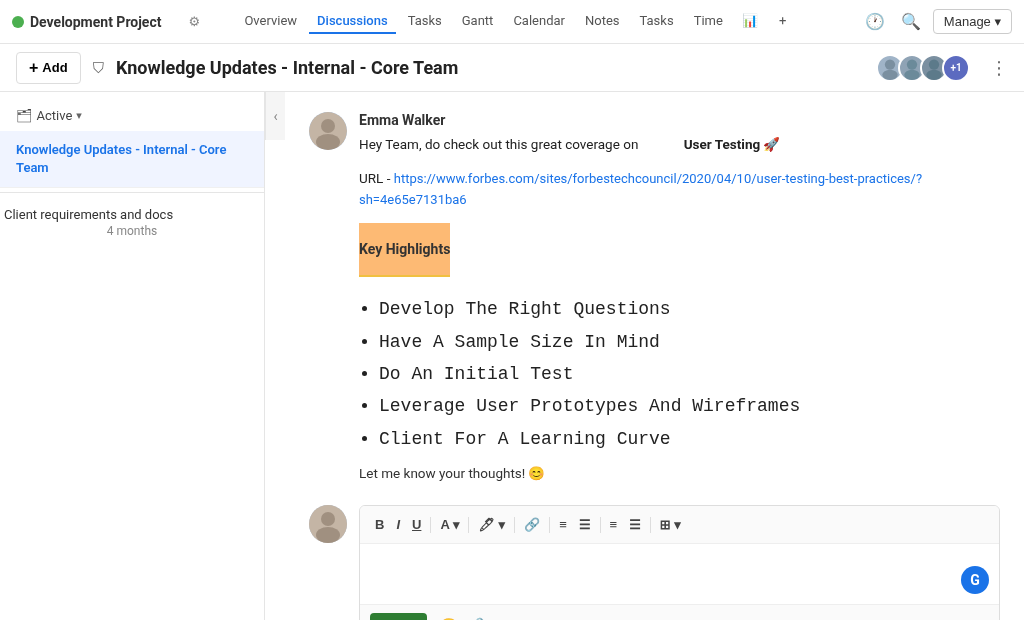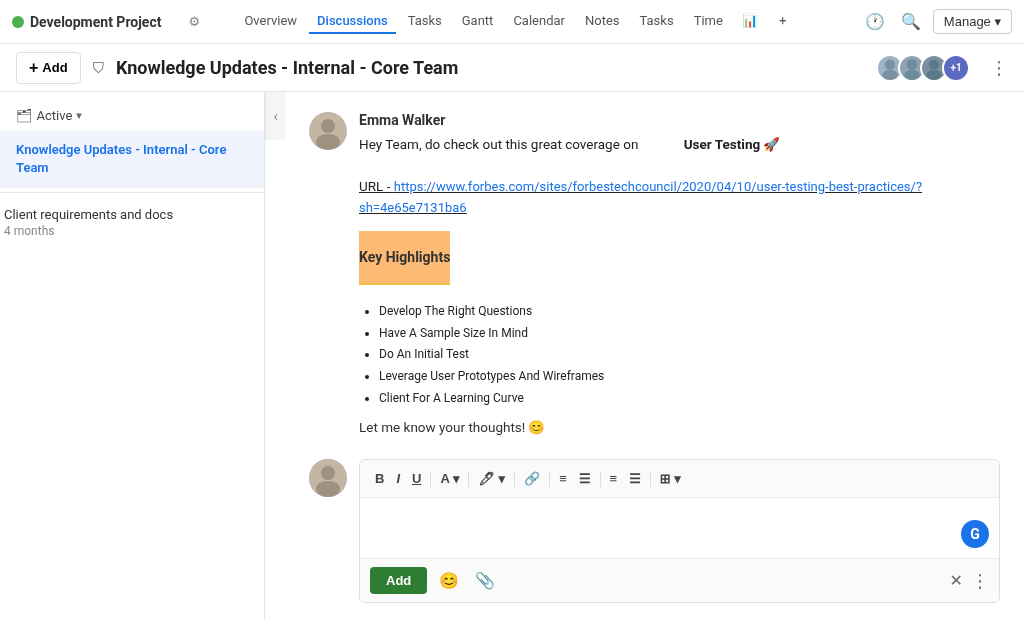--- a/index.html
+++ b/index.html
@@ -37,38 +37,38 @@
 
     
     .sidebar { width: 265px; border-right: 1px solid #e5e5e5; padding: 12px 0; flex-shrink: 0; overflow-y: auto; }
     .sidebar-active { display: flex; align-items: center; gap: 4px; padding: 4px 16px 8px; font-size: 13px; color: #444; cursor: pointer; }
     .chevron-icon { font-size: 11px; color: #666; }
     .sidebar-item { padding: 10px 16px; cursor: pointer; border-bottom: 1px solid #f0f0f0; }
     .sidebar-item.active-item { background: #f0f4ff; }
     .sidebar-item-title { font-size: 13px; font-weight: 600; color: #1a73e8; line-height: 1.4; }
     .sidebar-item2 { padding: 10px 4px; cursor: pointer; }
     .sidebar-item2-title { font-size: 13px; color: #333; }
-    .sidebar-item2-sub { font-size: 12px; color: #888; margin-top: 2px; }
+    .sidebar-item2-sub { font-size: 12px; color: #888; margin-top: 2px; text-align: center; }
     .sidebar-divider { height: 1px; background: #e5e5e5; margin: 4px 0; }
     .collapse-btn { width: 20px; height: 48px; display: flex; align-items: center; justify-content: center; background: #f5f5f5; border-left: 1px solid #e5e5e5; cursor: pointer; color: #888; flex-shrink: 0; }
 
     
     .content-area { flex: 1; overflow-y: auto; padding: 20px 24px; background: #fff; }
 
     
     .message { display: flex; gap: 12px; margin-bottom: 24px; }
     .msg-avatar { width: 38px; height: 38px; border-radius: 50%; background: #b0c4de; flex-shrink: 0; display: flex; align-items: center; justify-content: center; font-size: 13px; font-weight: 600; color: #555; overflow: hidden; }
     .msg-body { flex: 1; }
     .msg-author { font-weight: 700; font-size: 14px; margin-bottom: 6px; }
     .msg-text { font-size: 13.5px; line-height: 1.6; color: #222; }
     .msg-text strong { font-weight: 700; padding-left: 42px; }
     .msg-url { color: #1a73e8; text-decoration: none; font-size: 13px; }
     .key-highlights { display: inline-block; background: #fdba74; font-weight: 700; font-size: 14px; color: #333; padding: 18px 0; margin: 12px 0 8px; border-bottom: 2px solid #f0c040; }
     .msg-list { padding-left: 20px; margin: 8px 0; }
-    .msg-list li { font-size: 12px; line-height: 1.8; color: #222; }
+    .msg-list li { font-size: 18px; line-height: 1.8; color: #222; font-family: Liberation Mono, monospace; }
     .msg-closing { font-size: 13.5px; margin-top: 10px; }
 
     
     .reply-section { display: flex; gap: 12px; margin-top: 16px; }
     .reply-avatar { width: 38px; height: 38px; border-radius: 50%; background: #b0c4de; flex-shrink: 0; display: flex; align-items: center; justify-content: center; font-size: 13px; font-weight: 600; color: #555; }
     .reply-editor { flex: 1; border: 1px solid #ddd; border-radius: 6px; overflow: hidden; }
     .editor-toolbar { display: flex; align-items: center; gap: 2px; padding: 8px 10px; border-bottom: 1px solid #eee; background: #fafafa; flex-wrap: wrap; }
     .toolbar-btn { background: none; border: none; cursor: pointer; color: #444; font-size: 13px; padding: 3px 5px; border-radius: 3px; font-weight: 600; }
     .toolbar-sep { width: 1px; height: 16px; background: #ddd; margin: 0 2px; }
     .editor-body { min-height: 60px; padding: 10px; position: relative; background: #fff; }
@@ -168,21 +168,21 @@
             <circle cx="19" cy="19" r="19" fill="#c4b5a5"></circle>
             <circle cx="19" cy="14" r="7" fill="#a09080"></circle>
             <ellipse cx="19" cy="30" rx="12" ry="8" fill="#a09080"></ellipse>
           </svg>
       </div>
       <div class="msg-body">
         <div class="msg-author">Emma Walker</div>
         <div class="msg-text">
           <span>Hey Team, do check out this great coverage on </span><strong>User Testing</strong> <span>🚀</span>
         </div>
-        <div class="msg-text" style="margin-top:20px;text-decoration:underline;">
+        <div class="msg-text" style="margin-top:12px;">
           <span>URL - </span><a class="msg-url" href="#">https://www.forbes.com/sites/forbestechcouncil/2020/04/10/user-testing-best-practices/?sh=4e65e7131ba6</a>
         </div>
         <div class="key-highlights">Key Highlights</div>
         <ul class="msg-list">
           <li class="list-item">Develop The Right Questions</li>
           <li class="list-item">Have A Sample Size In Mind</li>
           <li class="list-item">Do An Initial Test</li>
           <li class="list-item">Leverage User Prototypes And Wireframes</li>
           <li class="list-item">Client For A Learning Curve</li>
         </ul>

